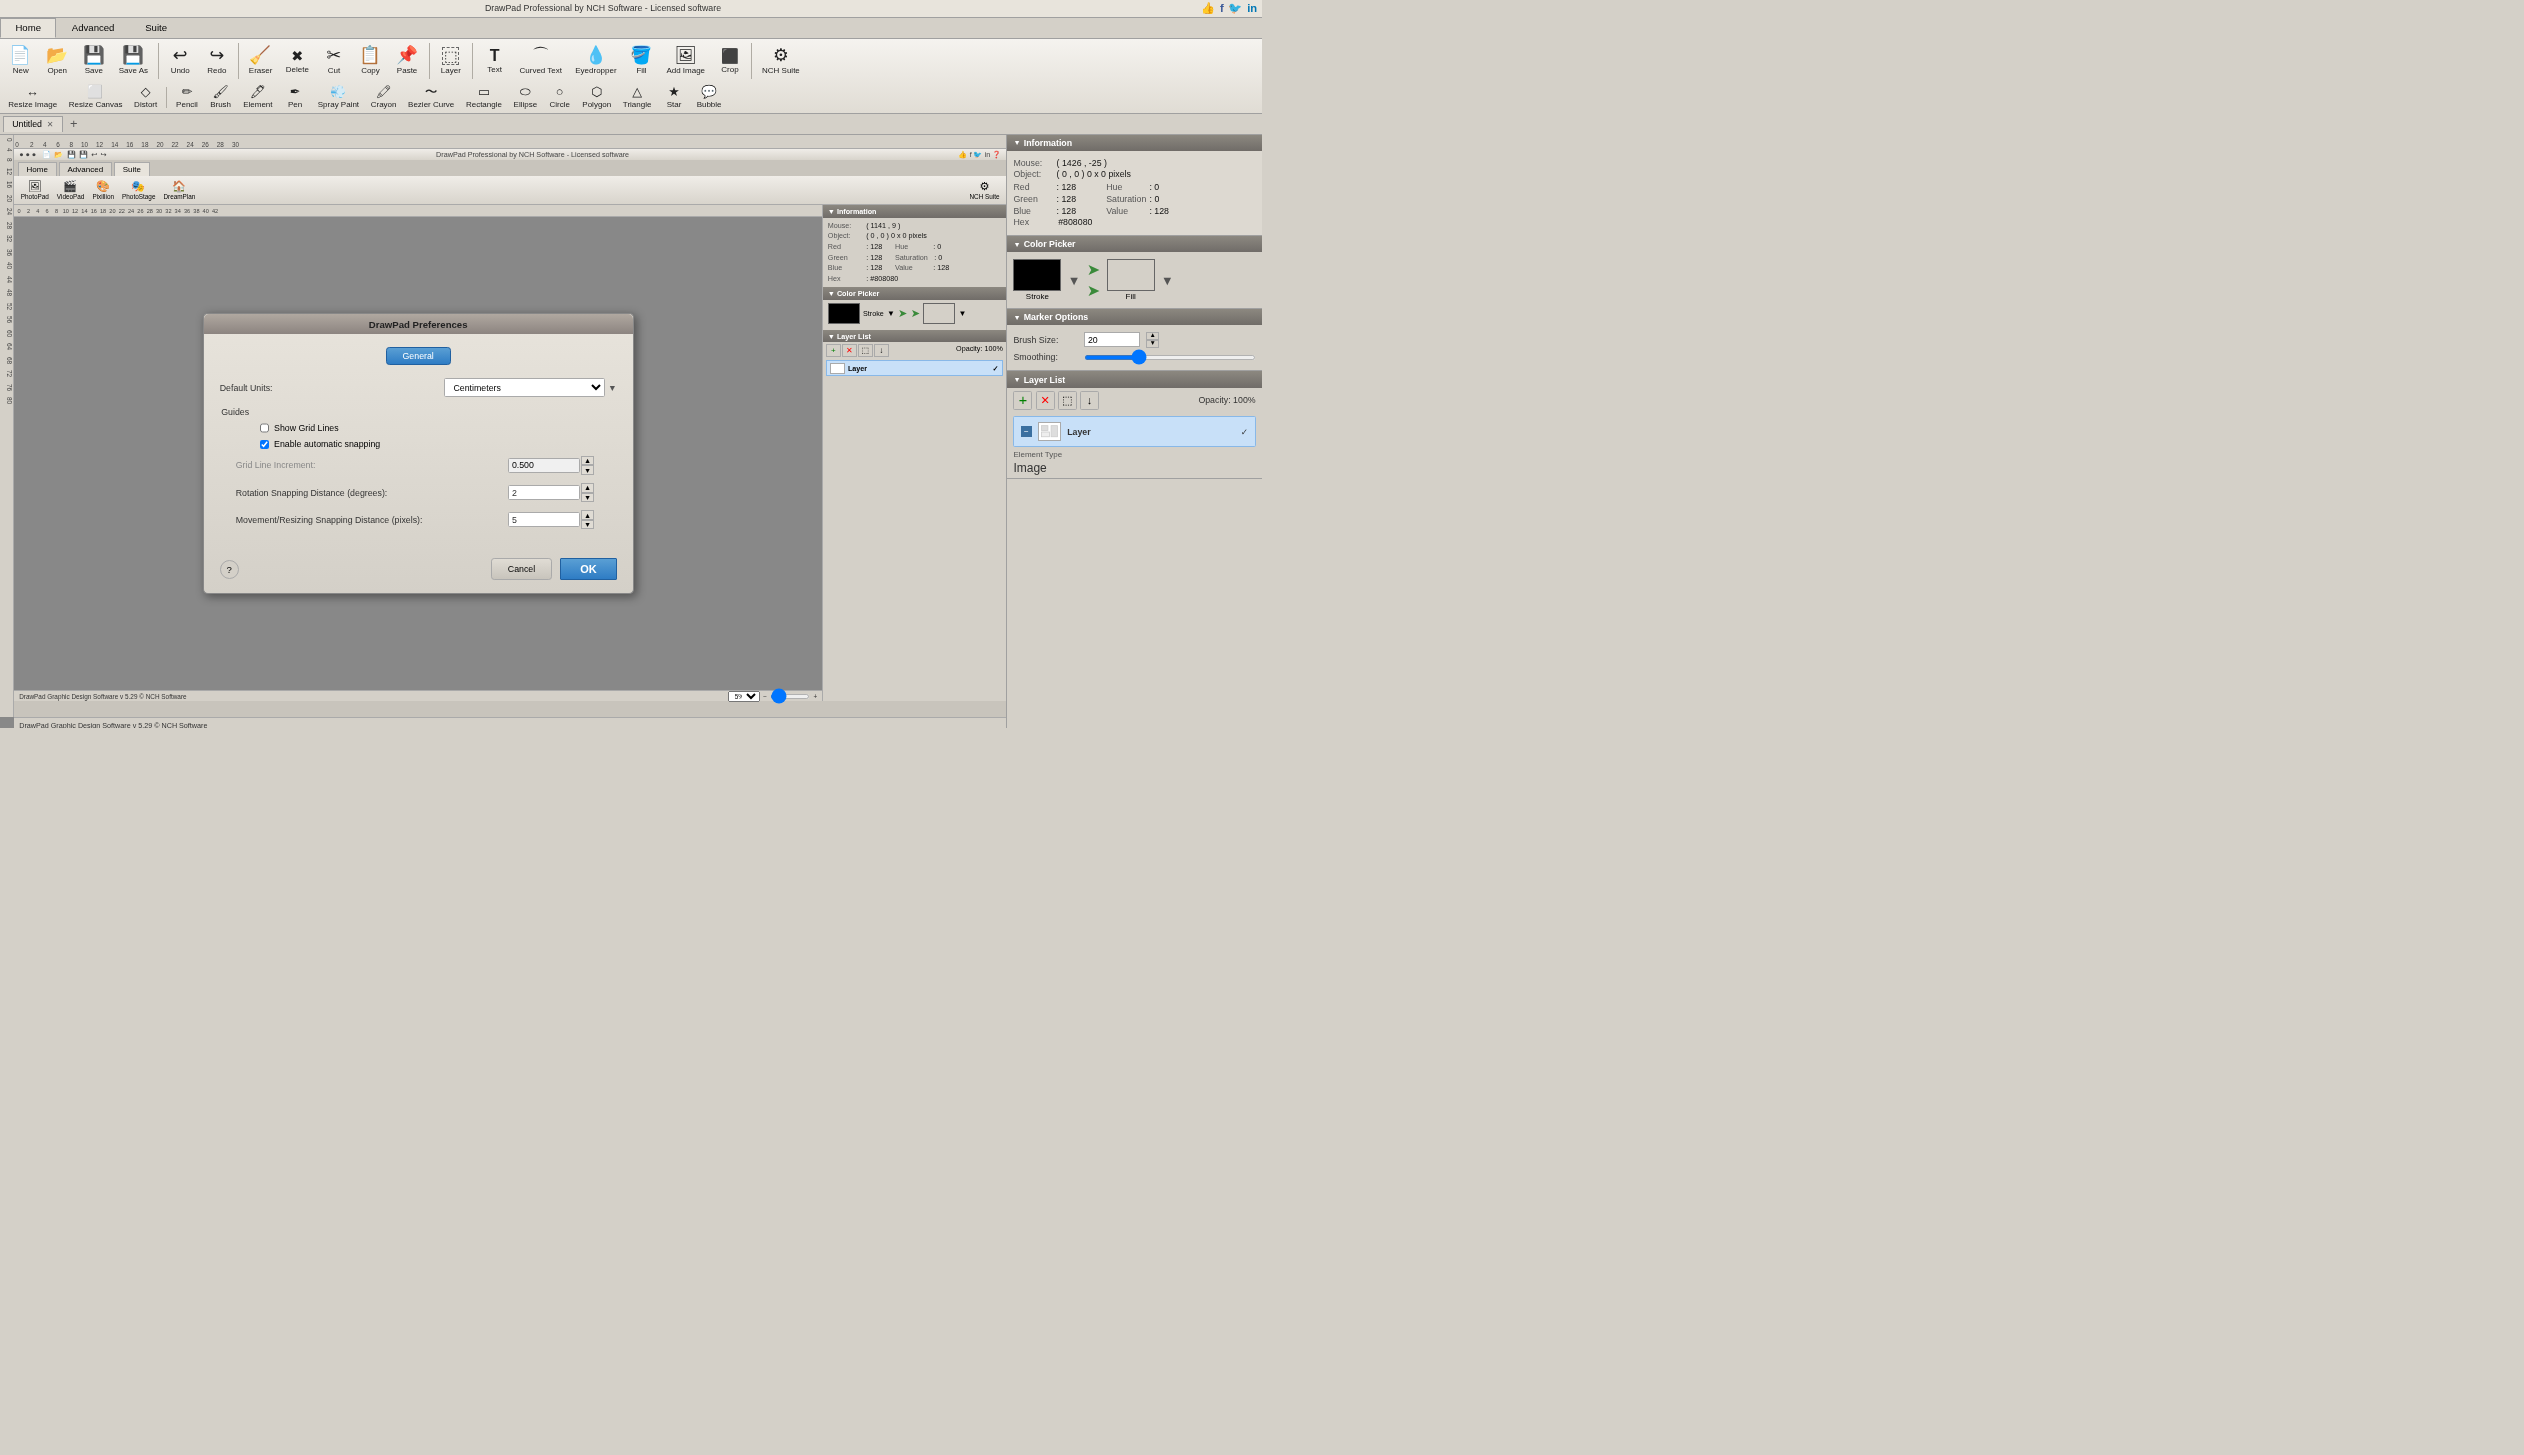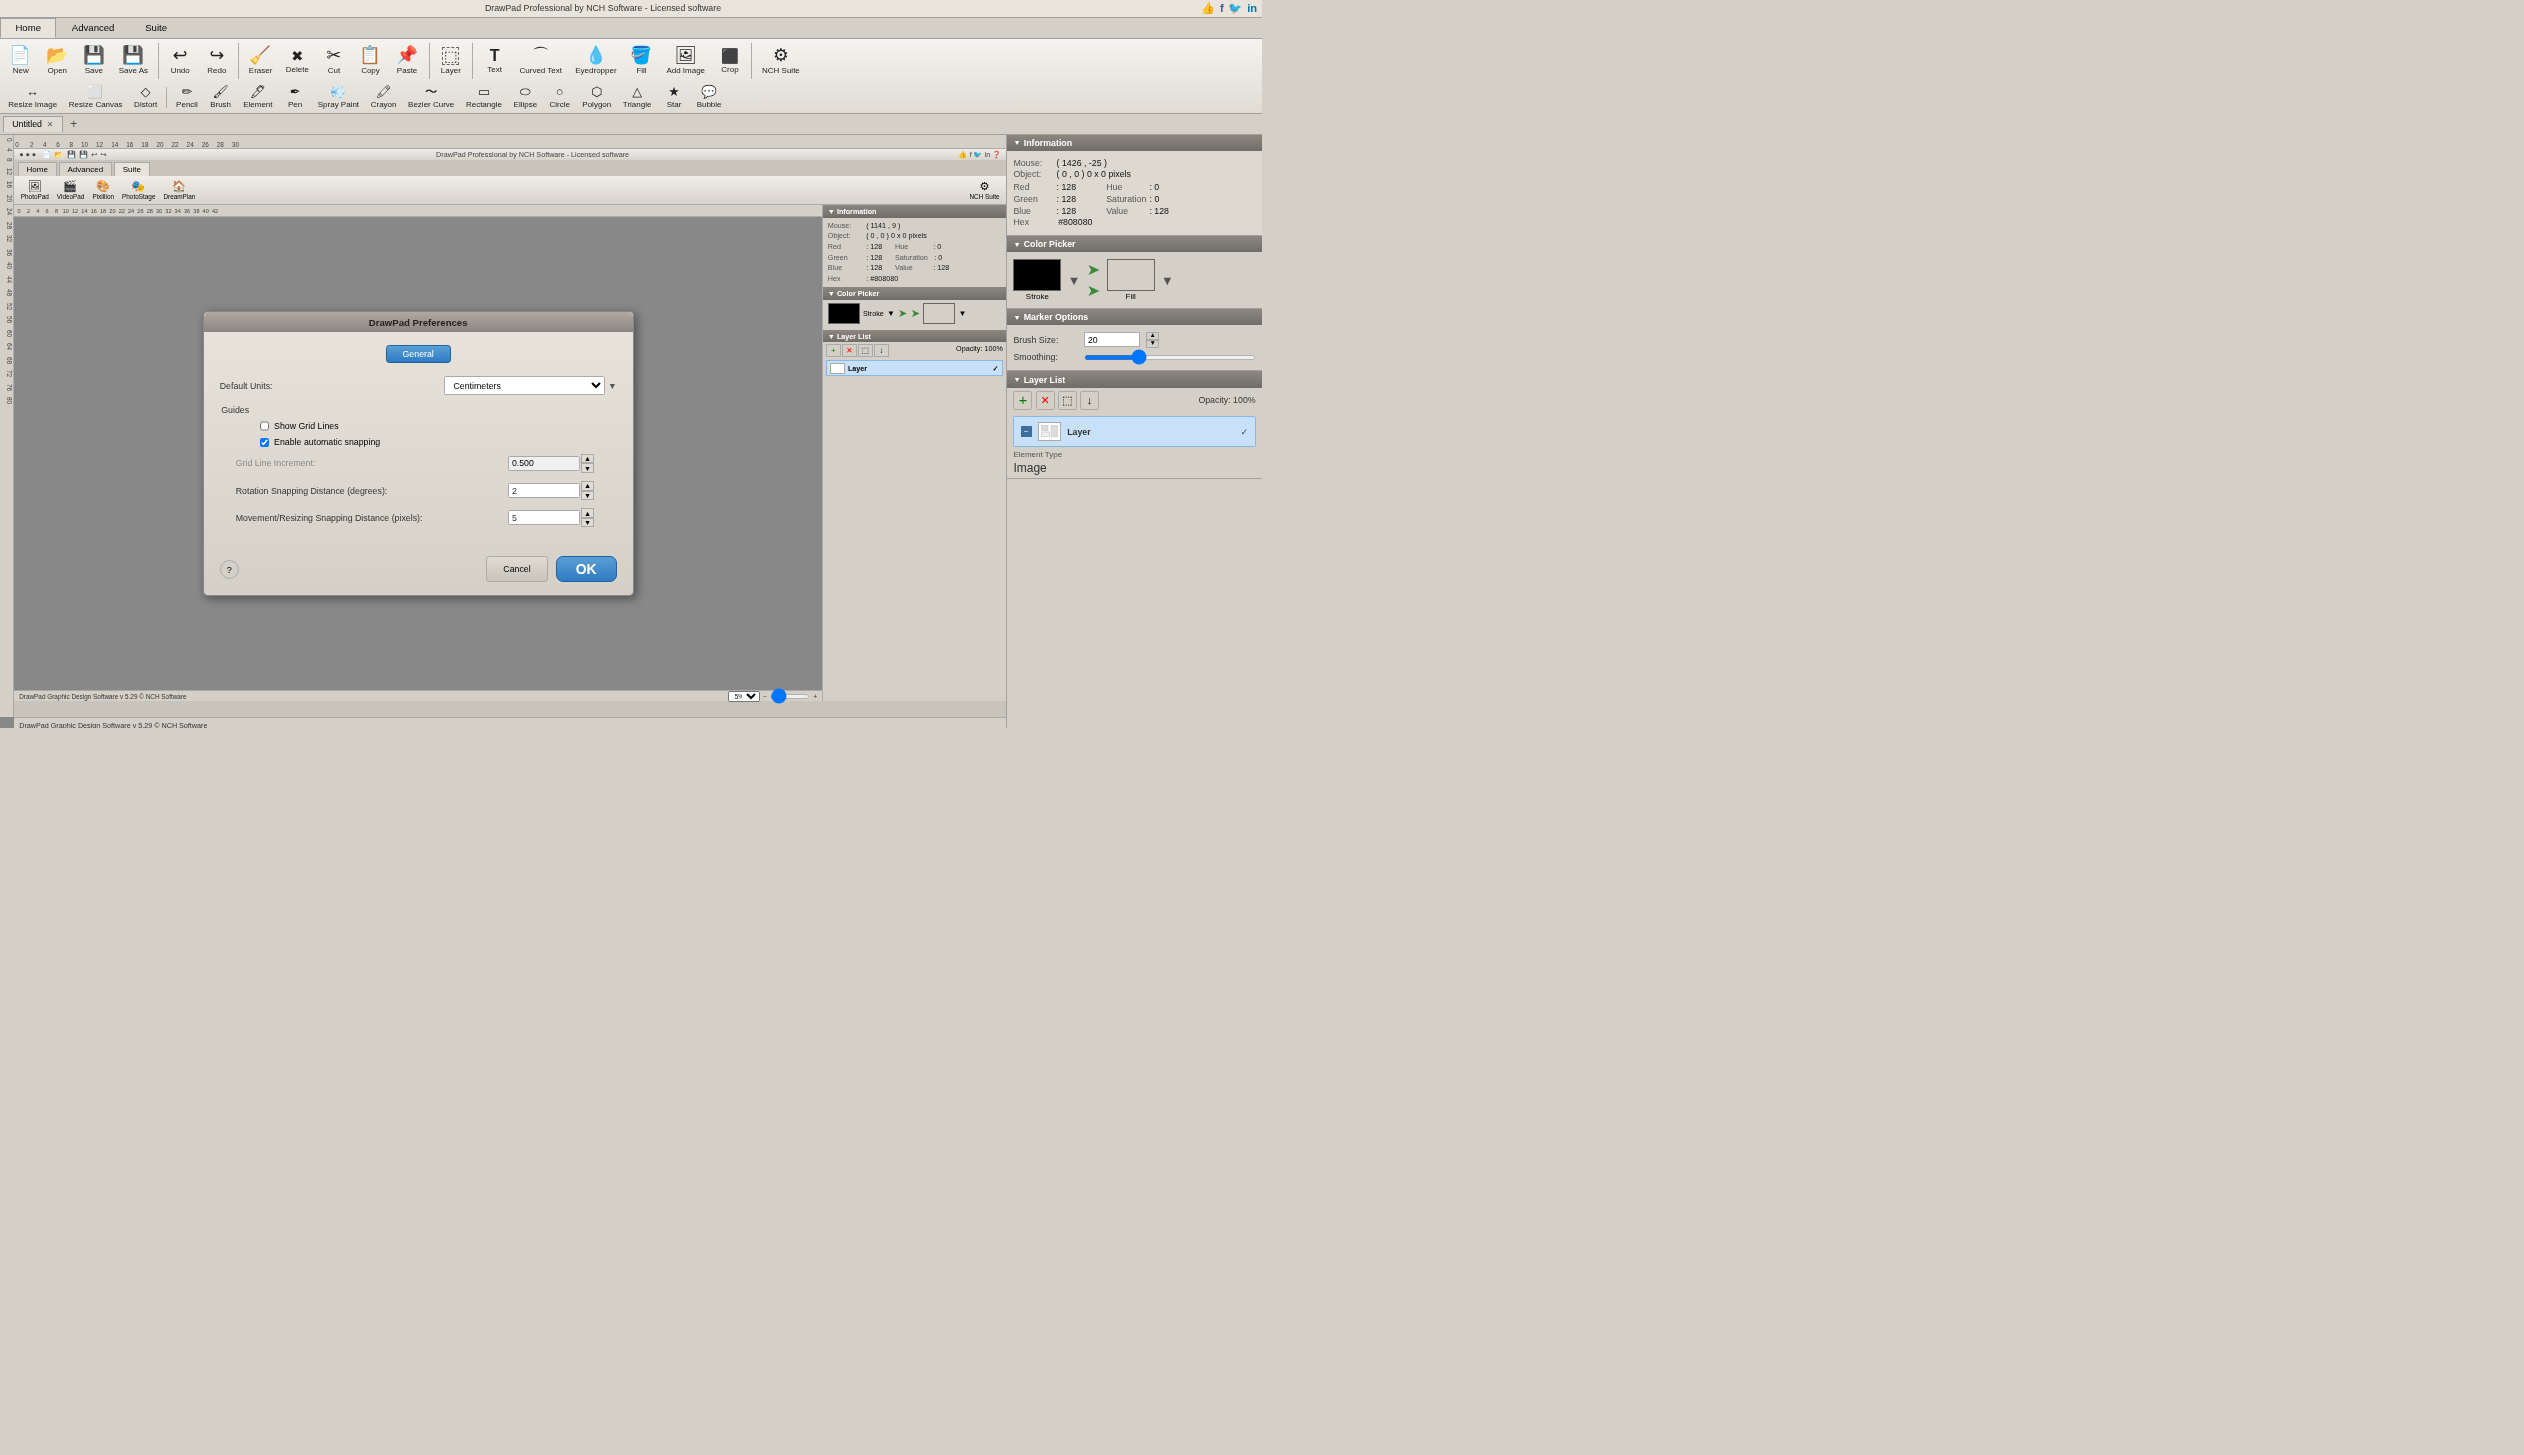--- a/index.html
+++ b/index.html
@@ -65,21 +65,21 @@
     .dialog-select { flex: 1; padding: 2.4px 4.8px; border: 0.8px solid #aaa; background: white; font-size: 8.8px; border-radius: 1.6px; }
     .dialog-section-label { font-size: 8.8px; color: #333; font-weight: normal; margin-bottom: 6.4px; margin-left: 1.6px; }
     .dialog-checkbox-row { display: flex; align-items: center; gap: 4.8px; margin-bottom: 6.4px; margin-left: 16px; font-size: 8.8px; padding-left: 24px; }
     .dialog-input-row { display: flex; align-items: center; margin-bottom: 8px; margin-left: 16px; }
     .dialog-input-label { width: 272px; font-size: 8.8px; color: #888; }
     .dialog-input { width: 72px; padding: 1.6px 3.2px; border: 0.8px solid #aaa; background: #f0f0f0; font-size: 8.8px; border-radius: 1.6px; }
     .dialog-input.enabled { background: white; color: #333; }
     .dialog-footer { display: flex; align-items: center; justify-content: space-between; padding: 8px 16px 12.8px; }
     .btn-help { width: 19px; height: 19px; border-radius: 50%; border: 0.8px solid #aaa; background: #d4d0c8; font-size: 9.6px; cursor: pointer; display: flex; align-items: center; justify-content: center; }
     .btn-cancel { padding: 4px 16px; background: linear-gradient(to bottom, #e0dcd4, #c8c4bc); border: 0.8px solid #aaa; border-radius: 3.2px; font-size: 8.8px; cursor: pointer; }
-    .btn-ok { padding: 4px 19px; background: linear-gradient(to bottom, #5a9fd4, #2e7cc4); color: white; border: 0.8px solid #2060a0; border-radius: 7px; font-size: 14px; cursor: pointer; font-weight: bold; }
+    .btn-ok { padding: 4px 19px; background: linear-gradient(to bottom, #5a9fd4, #2e7cc4); color: white; border: 0.8px solid #2060a0; border-radius: 1px; font-size: 11px; cursor: pointer; font-weight: bold; }
 
     
     .right-panel { width: 256px; background: #d4d0c8; border-left: 0.8px solid #a0a0a0; display: flex; flex-direction: column; overflow-y: auto; }
     .panel-section { border-bottom: 0.8px solid #a0a0a0; }
     .panel-header { background: linear-gradient(to bottom, #8c8880, #706c68); color: white; padding: 3.2px 6.4px; font-size: 8.8px; font-weight: bold; display: flex; align-items: center; gap: 3.2px; cursor: pointer; }
     .panel-header .arrow { font-size: 7.2px; }
     .panel-body { padding: 6.4px; background: #ddd9d1; }
     .info-row { display: flex; gap: 12.8px; margin-bottom: 1.6px; font-size: 8.8px; }
     .info-col { display: flex; gap: 3.2px; }
     .info-key { color: #555; min-width: 40px; }

